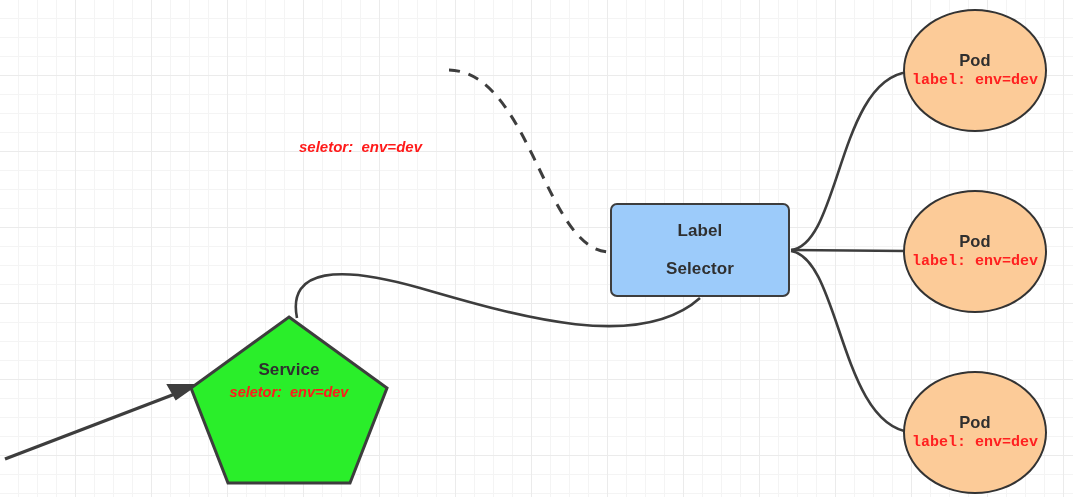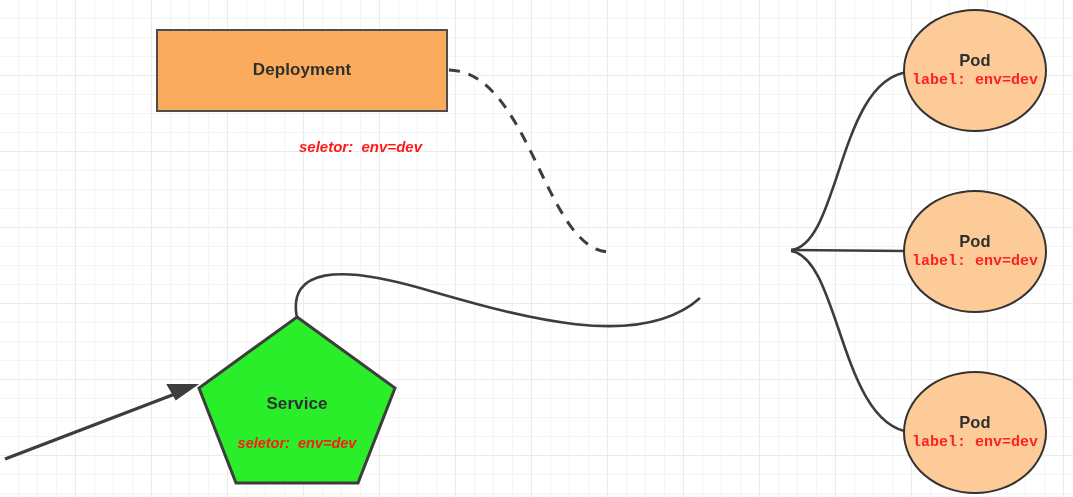--- a/index.html
+++ b/index.html
@@ -102,27 +102,27 @@
     font-size: 15px;
     color: #ff2020;
     font-family: Liberation Mono, monospace;
   }
   #pod-1 { top: 9px; }
   #pod-2 { top: 190px; }
   #pod-3 { top: 371px; }
 
   
   #service {
-    left: 196px;
+    left: 188px;
     top: 314px;
     width: 202px;
     height: 172px;
-    justify-content: center;
+    justify-content: flex-start;
     padding-top: 46px;
-    gap: 20px;
+    gap: 4px;
   }
   #service .pentagon-shape {
     position: absolute;
     left: 0;
     top: 0;
     width: 202px;
     height: 172px;
   }
   #service .node-title,
   #service .node-sub {
@@ -147,26 +147,27 @@
     <path d="M 791 250 L 906 251" fill="none" stroke="#3d3d3d" stroke-width="2.6"></path>
 
     <path d="M 791 251 C 840 258 840 424 910 432" fill="none" stroke="#3d3d3d" stroke-width="2.6"></path>
 
     <g>
       <line x1="5" y1="459" x2="188" y2="389" stroke="#3d3d3d" stroke-width="3.4"></line>
       <polygon points="196,385 168,385 176,399" fill="#3d3d3d" stroke="#3d3d3d" stroke-width="2" stroke-linejoin="miter"></polygon>
     </g>
   </svg>
 
-  <div class="node" id="deployment">
-    <span class="node-title">Deployment</span>
-  </div>
 
   <div id="deployment-selector">seletor:  env=dev</div>
 
+  <div class="node" id="label-selector">
+    <span class="node-title">Label</span>
+    <span class="node-title">Selector</span>
+  </div>
 
   <div class="node" id="service">
     <svg class="pentagon-shape" viewBox="0 0 202 172" xmlns="http://www.w3.org/2000/svg">
       <polygon points="101,3 199,74 162,169 40,169 3,74" fill="#2aee2a" stroke="#3d3d3d" stroke-width="3"></polygon>
     </svg>
     <span class="node-title">Service</span>
     <span class="node-sub">seletor:  env=dev</span>
   </div>
 
   <div class="node pod" id="pod-1">

